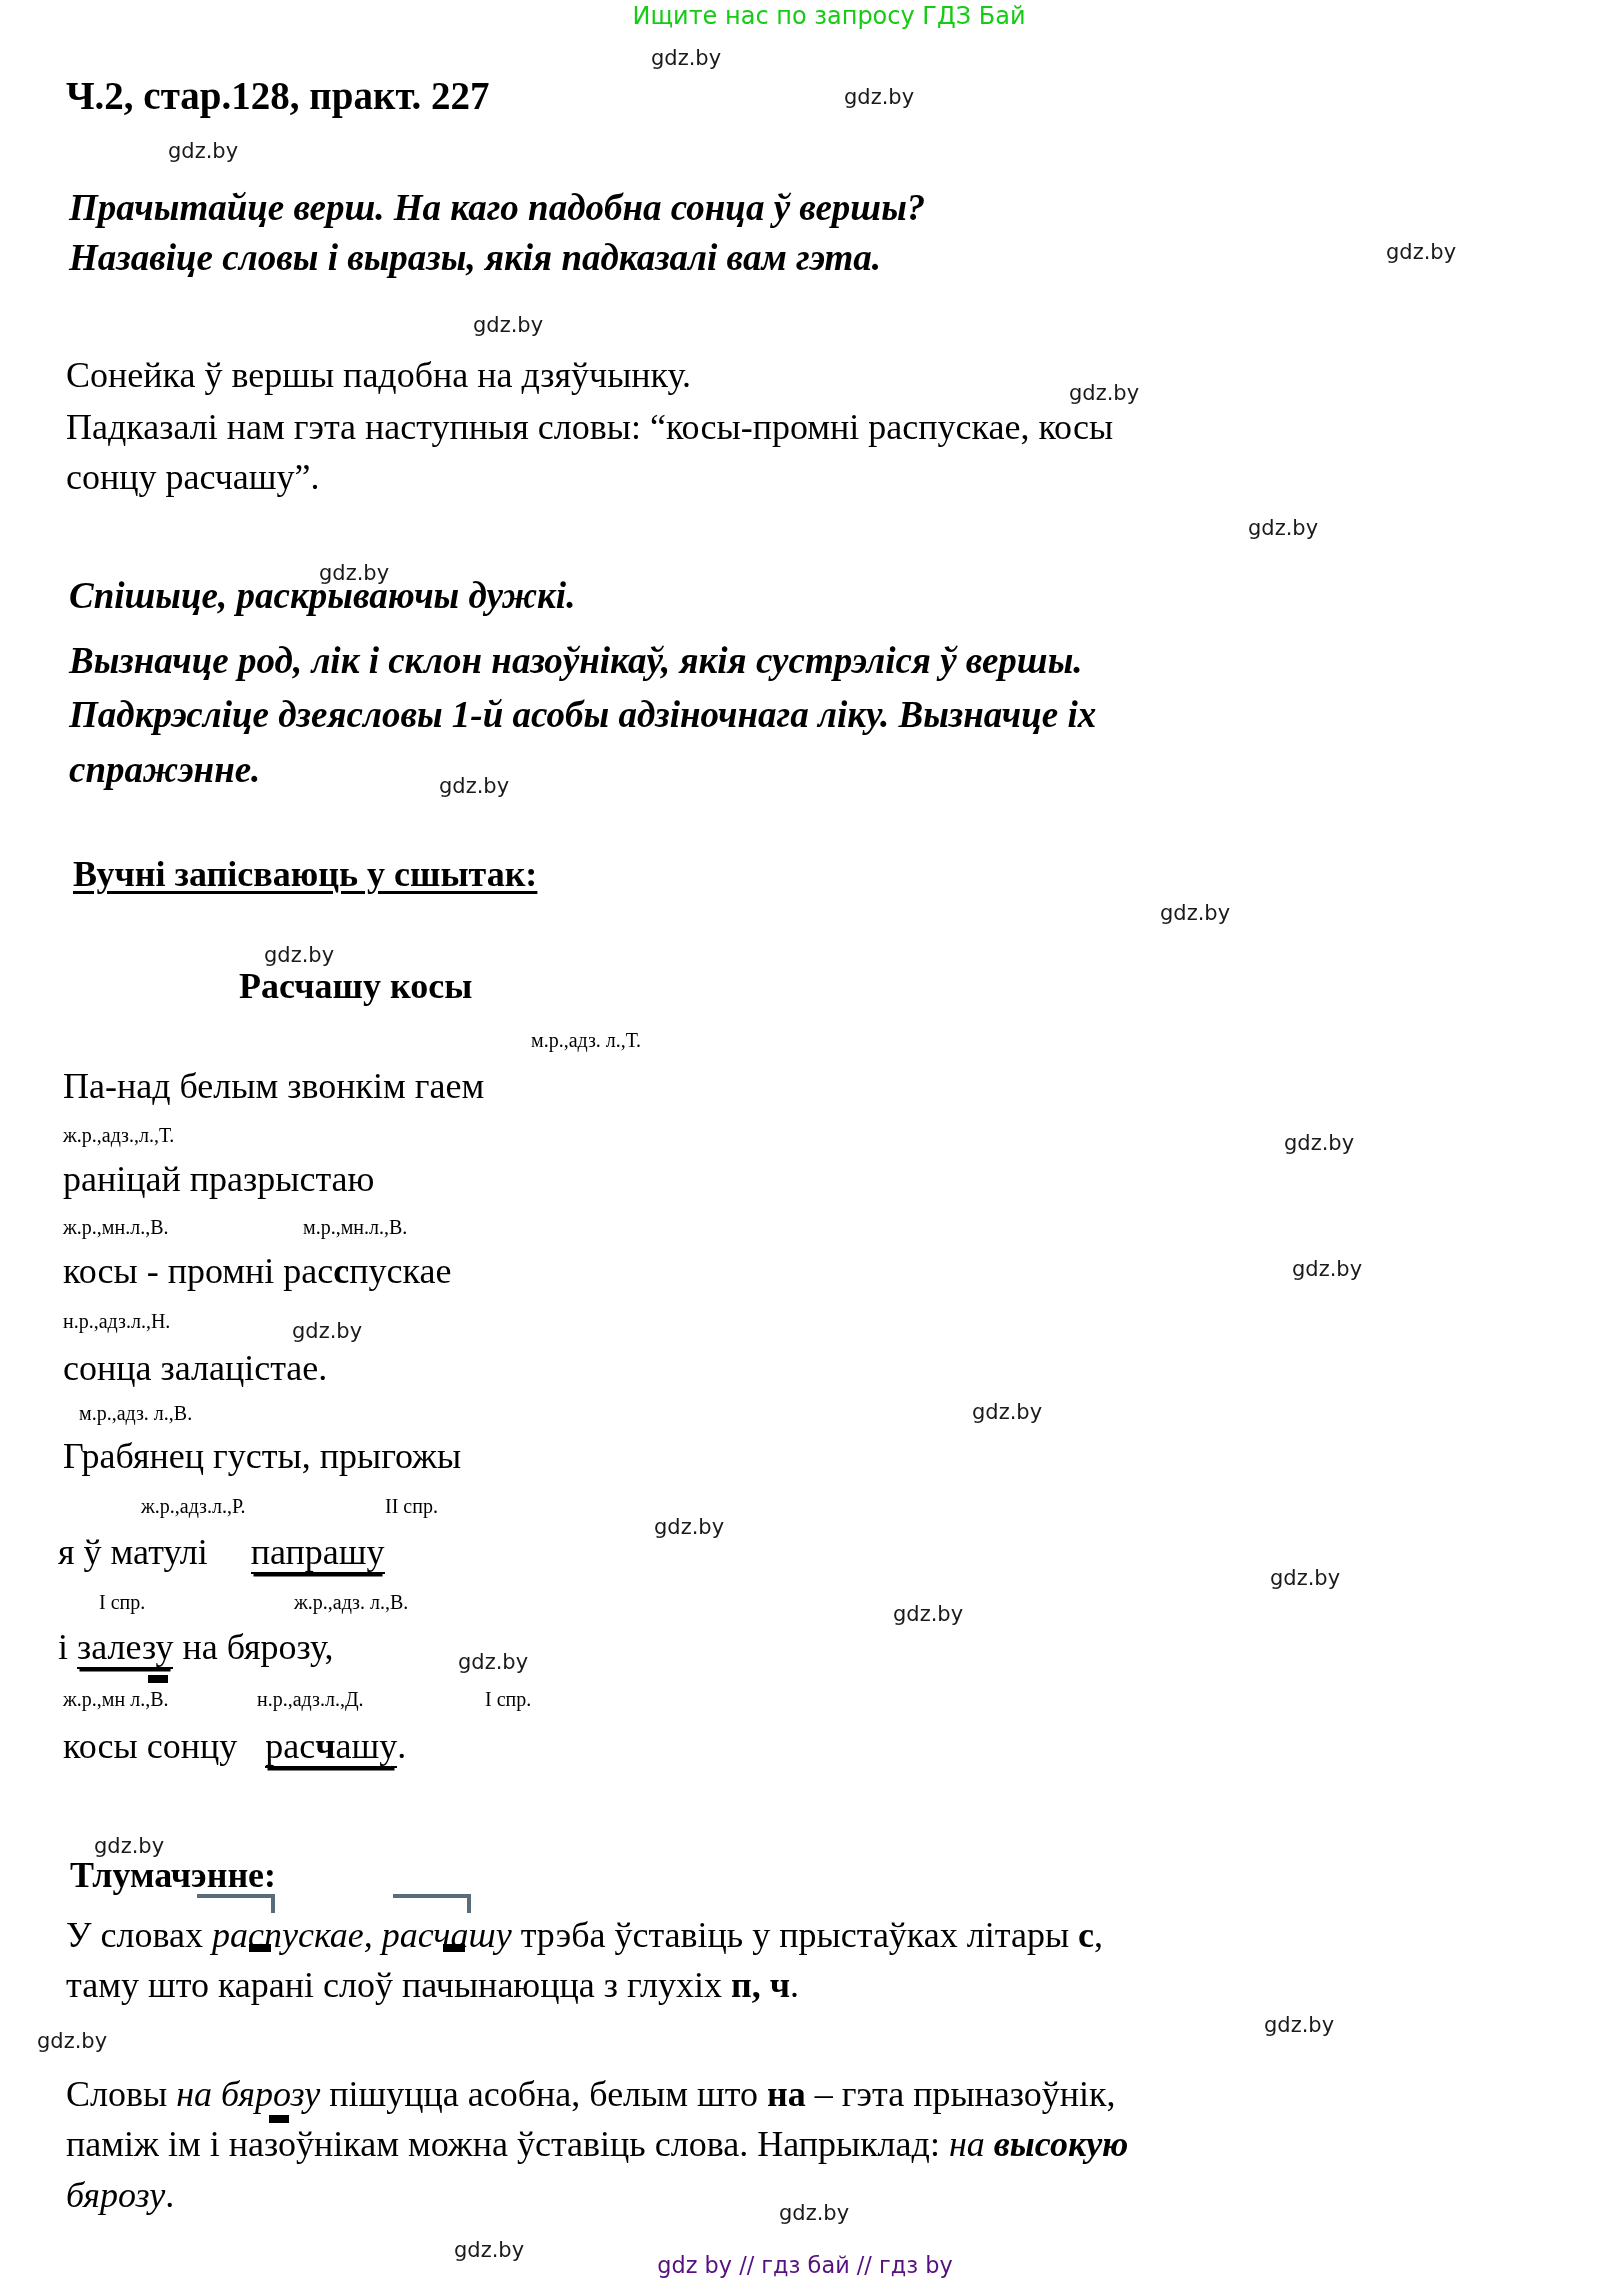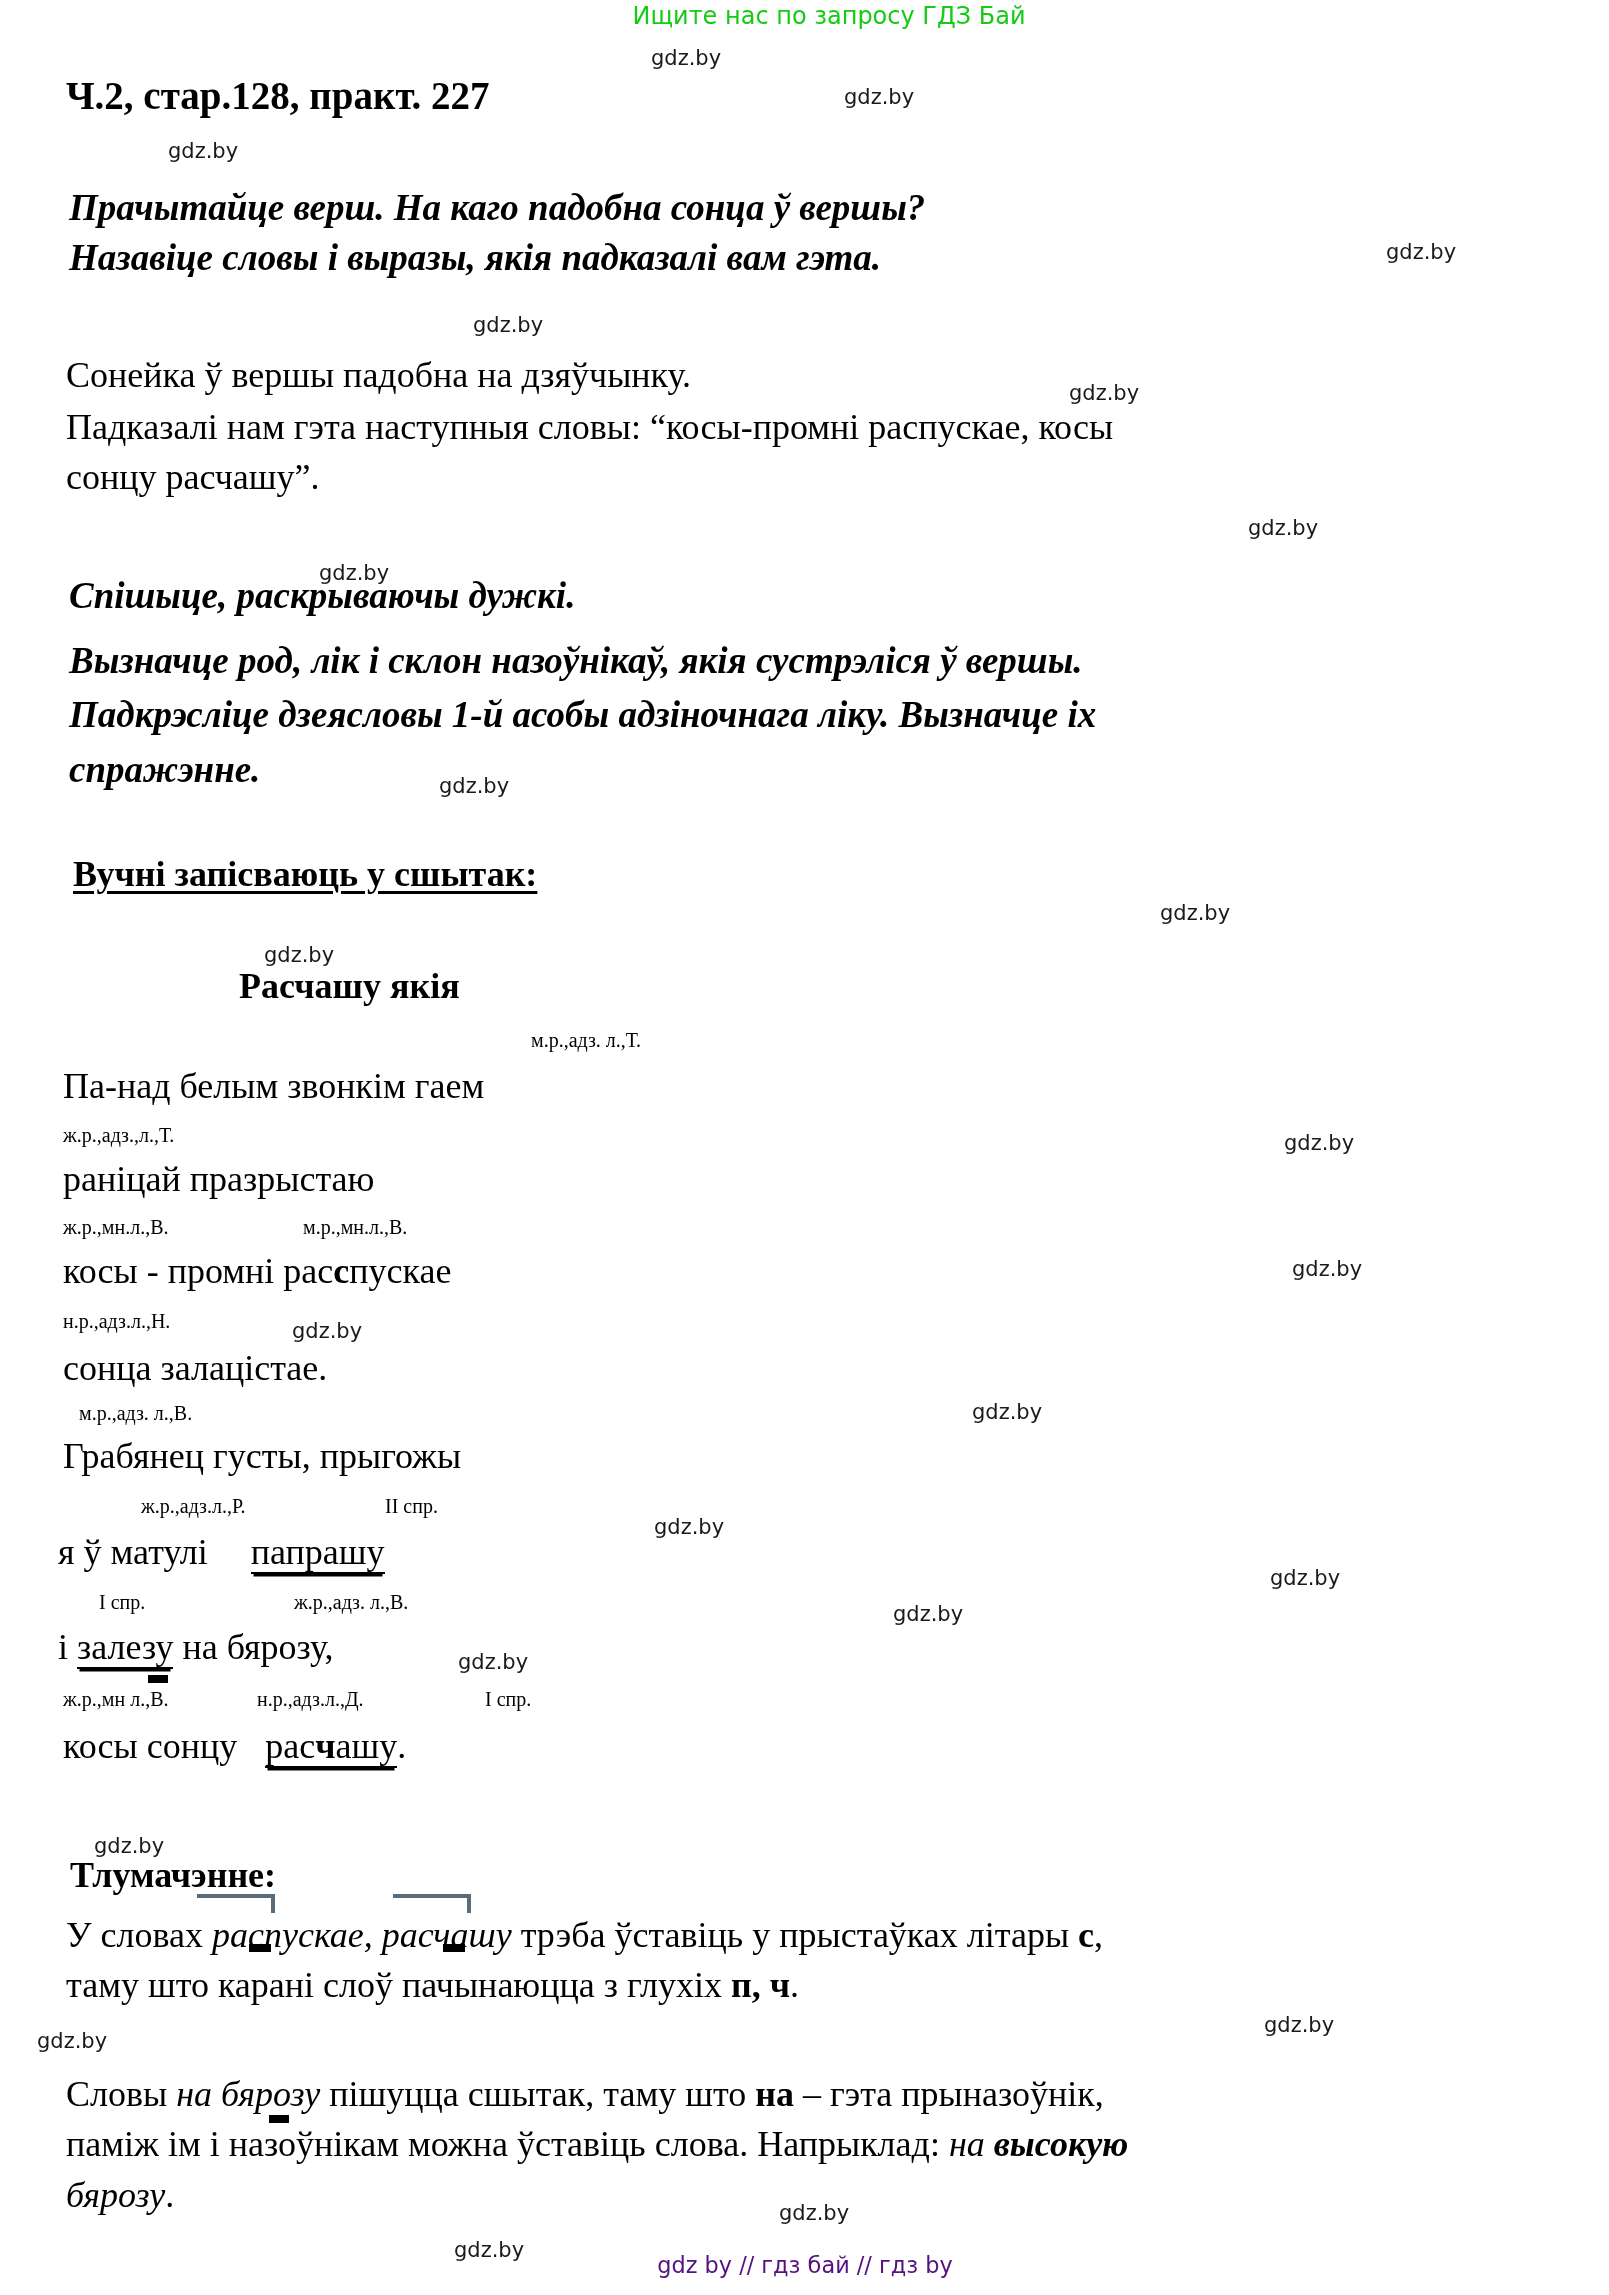--- a/index.html
+++ b/index.html
@@ -161,21 +161,21 @@
 <div class="ln body" style="left:66px; top:409px;">Падказалі нам гэта наступныя словы: “косы-промні распускае, косы</div>
 <div class="ln body" style="left:66px; top:459px;">сонцу расчашу”.</div>
 
 <div class="ln task" style="left:69px; top:577px;">Спішыце, раскрываючы дужкі.</div>
 <div class="ln task" style="left:69px; top:642px;">Вызначце род, лік і склон назоўнікаў, якія сустрэліся ў вершы.</div>
 <div class="ln task" style="left:69px; top:696px;">Падкрэсліце дзеясловы 1-й асобы адзіночнага ліку. Вызначце іх</div>
 <div class="ln task" style="left:69px; top:751px;">спражэнне.</div>
 
 <div class="ln heading-ul" style="left:73px; top:856px;">Вучні запісваюць у сшытак:</div>
 
-<div class="ln poem-title" style="left:239px; top:968px;">Расчашу якія</div>
+<div class="ln poem-title" style="left:239px; top:968px;">Расчашу косы</div>
 
 <div class="ln ann" style="left:531px; top:1030px;">м.р.,адз. л.,Т.</div>
 <div class="ln poem" style="left:63px; top:1068px;">Па-над белым звонкім гаем</div>
 
 <div class="ln ann" style="left:63px; top:1125px;">ж.р.,адз.,л.,Т.</div>
 <div class="ln poem" style="left:63px; top:1161px;">раніцай    празрыстаю</div>
 
 <div class="ln ann" style="left:63px; top:1217px;">ж.р.,мн.л.,В.</div>
 <div class="ln ann" style="left:303px; top:1217px;">м.р.,мн.л.,В.</div>
 <div class="ln poem" style="left:63px; top:1253px;">
@@ -217,21 +217,21 @@
 
 <div class="ln body" style="left:66px; top:1917px;">
   <span>У словах </span><i class="it">рас</i><i class="it">пускае, </i><i class="it">рас</i><i class="it">чашу</i><span> трэба ўставіць у прыстаўках літары </span><b class="bold">с</b><span>,</span>
 </div>
 
 <div class="ln body" style="left:66px; top:1967px;">
   <span>таму што карані слоў пачынаюцца з глухіх </span><b class="bold">п, ч</b><span>.</span>
 </div>
 
 <div class="ln body" style="left:66px; top:2076px;">
-  <span>Словы </span><i class="it">на бярозу</i><span> пішуцца сшытак, таму што </span><b class="bold">на</b><span> – гэта прыназоўнік,</span>
+  <span>Словы </span><i class="it">на бярозу</i><span> пішуцца асобна, белым што </span><b class="bold">на</b><span> – гэта прыназоўнік,</span>
 </div>
 <div class="sqm" style="left:269px; top:2115px;"></div>
 
 <div class="ln body" style="left:66px; top:2126px;">
   <span>паміж ім і назоўнікам можна ўставіць слова. Напрыклад: </span><i class="it">на </i><span class="ib">высокую</span>
 </div>
 
 <div class="ln body" style="left:66px; top:2177px;">
   <i class="it">бярозу</i><span>.</span>
 </div>

